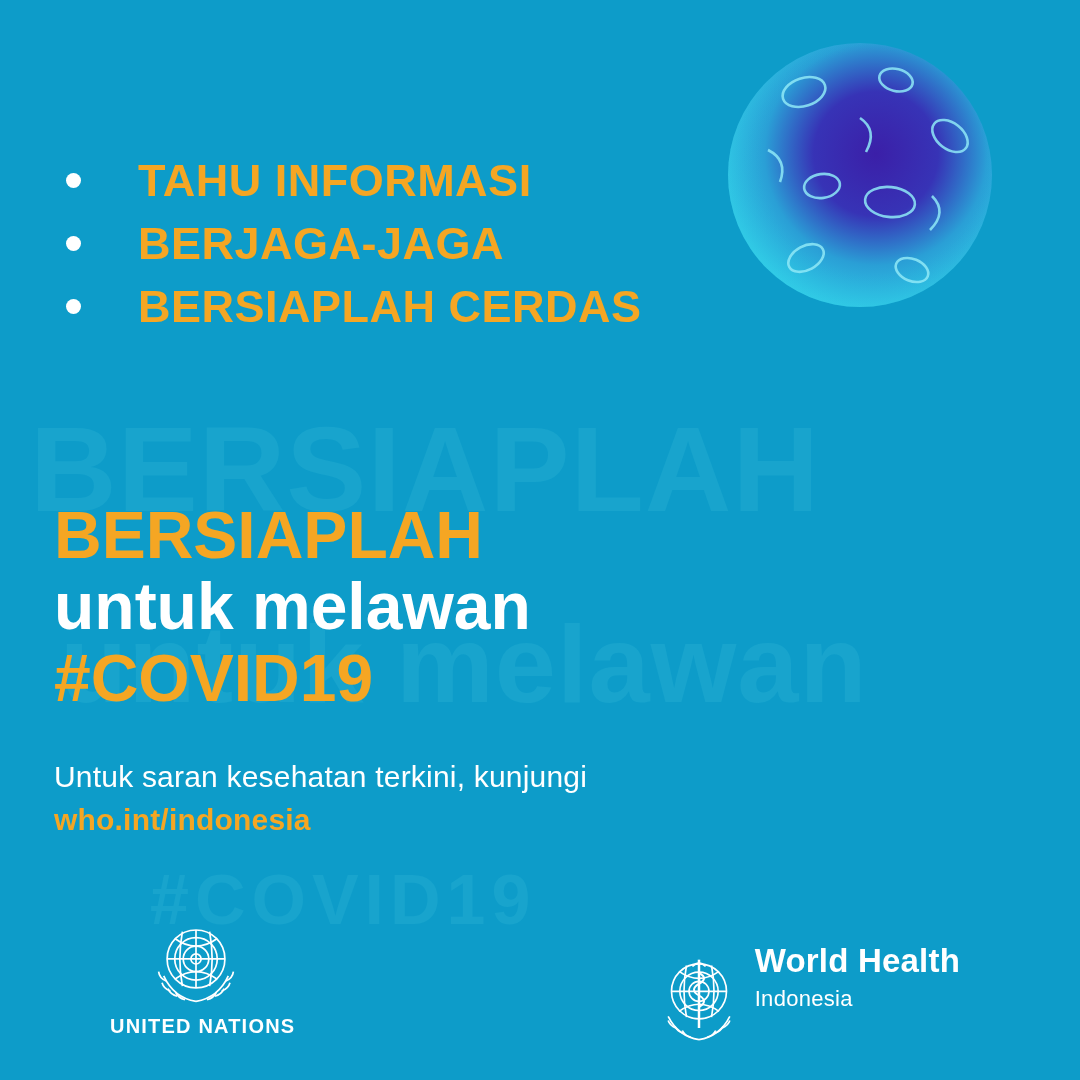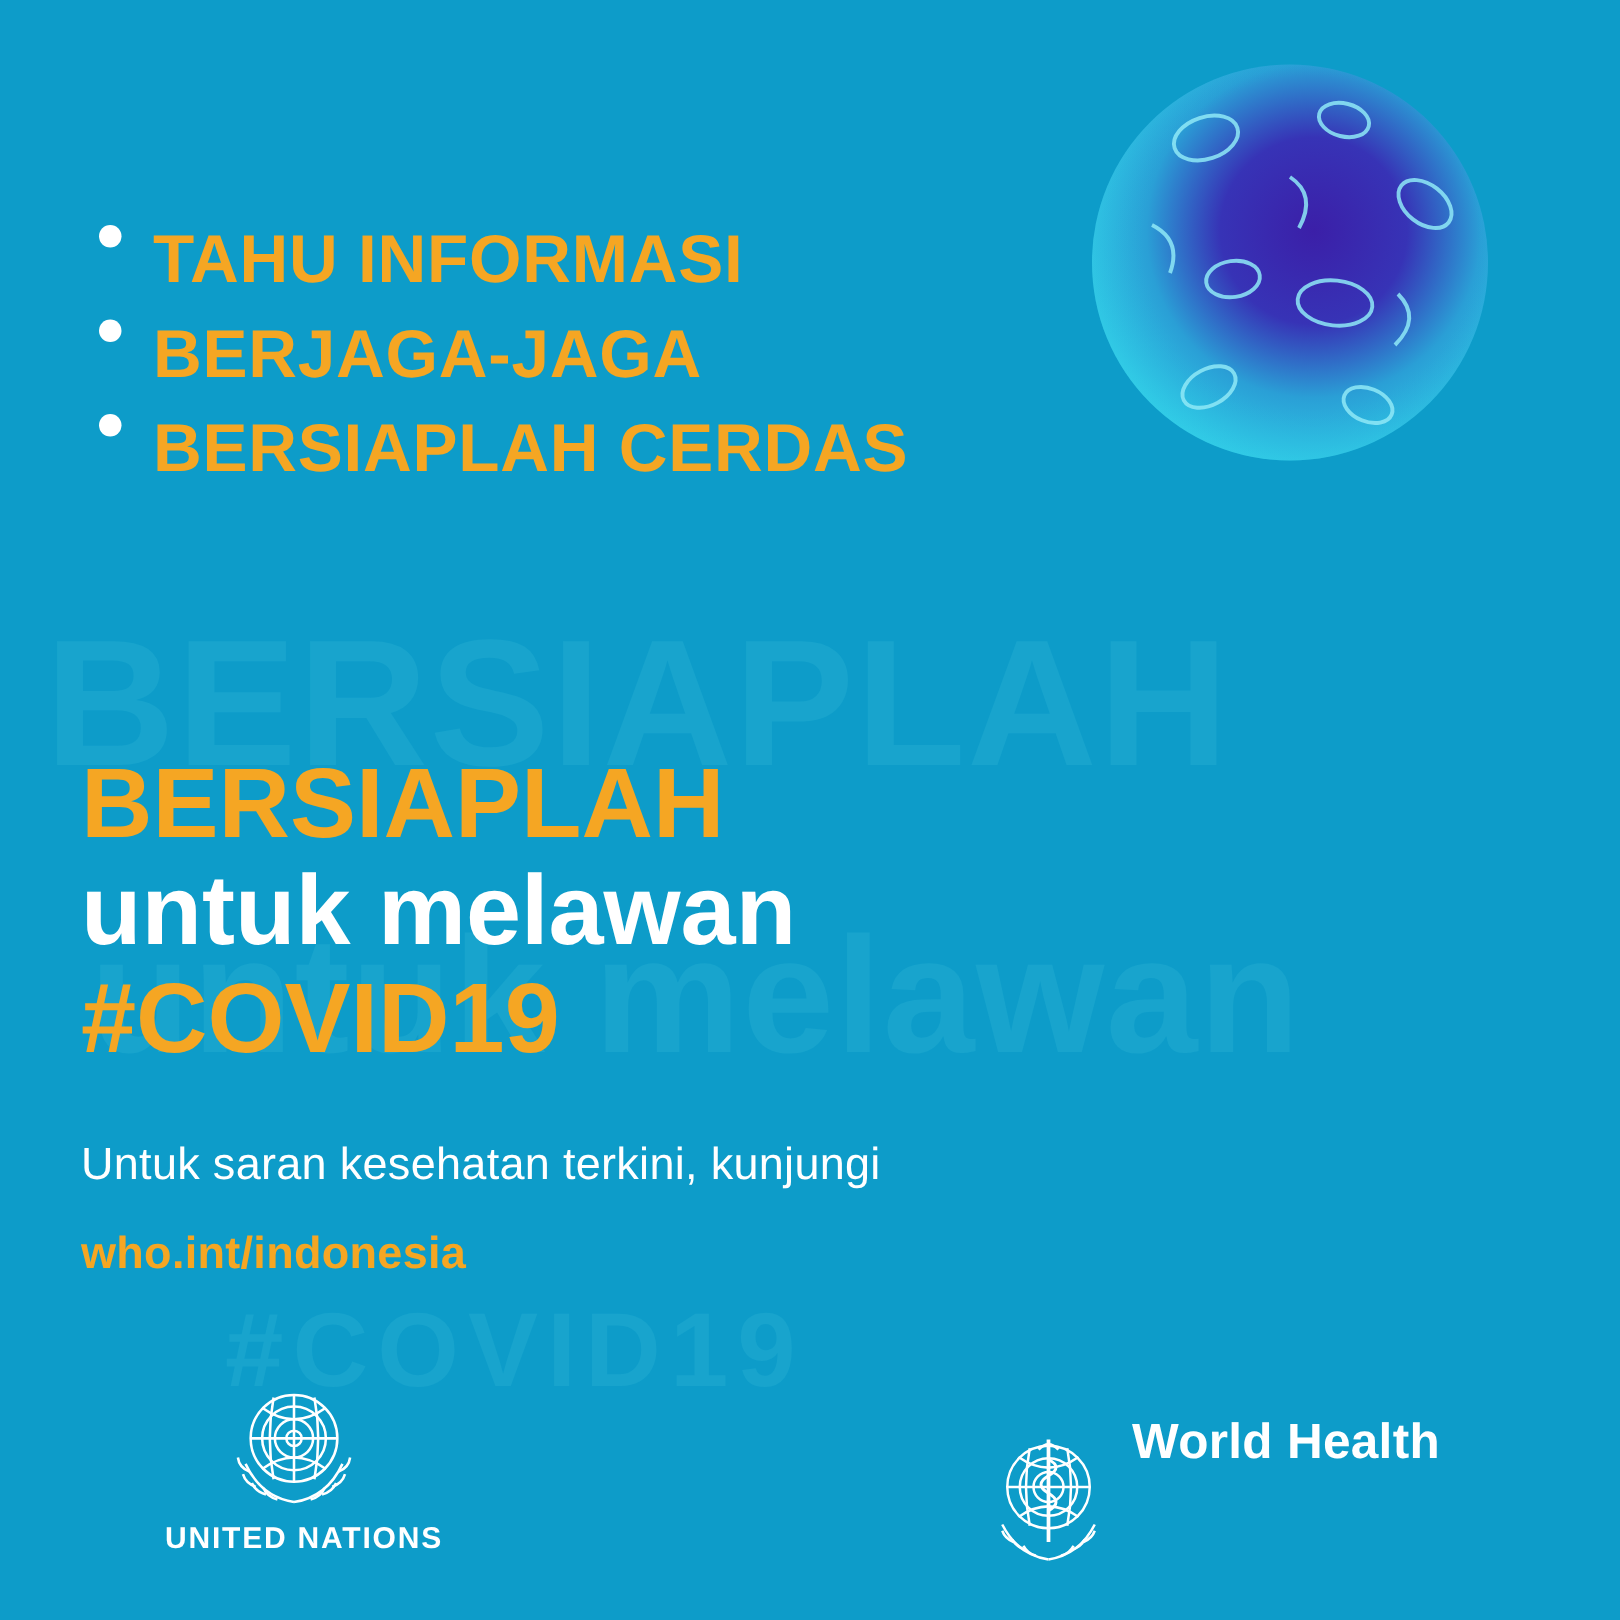--- a/index.html
+++ b/index.html
@@ -37,23 +37,24 @@
   }
 
   
   .bullets {
     position:absolute;
     left:66px; top:150px;
     width:650px;
   }
   .bullet-row {
     display:flex;
-    align-items:flex-start;
+    align-items:center;
     height:60px;
     margin-bottom:3px;
+    gap:36px;
   }
   .bullet-dot {
     width:15px; height:15px;
     border-radius:50%;
     background:#ffffff;
     margin-right:21px;
     flex:0 0 auto;
   }
   .bullet-text {
     color:#f5a623;
@@ -81,21 +82,21 @@
   .advice-line1 {
     color:#ffffff;
     font-size:30px;
     font-weight:normal;
     letter-spacing:.2px;
   }
   .advice-line2 {
     color:#f5a623;
     font-size:30px;
     font-weight:bold;
-    margin-top:25px;
+    margin-top:9px;
     letter-spacing:.2px;
   }
 
   
   .un-logo-wrap {
     position:absolute;
     left:96px; bottom:42px;
     display:flex; align-items:center;flex-direction:column;
   }
   .un-emblem { width:102px; height:102px; }
@@ -306,14 +307,15 @@
         <path d="M36 102 q-7 -2 -10 -8"></path>
         <path d="M45 107 q-7 -2 -10 -8"></path>
         <path d="M83 96 q7 -3 9 -9"></path>
         <path d="M74 102 q7 -2 10 -8"></path>
         <path d="M65 107 q7 -2 10 -8"></path>
       </g>
     </svg>
   </span>
   <span class="who-textblock">
     <span class="who-name" style="display:block">World Health</span>
+    <span class="who-country" style="display:block">Indonesia</span>
   </span>
 </div>
 
 </body></html>

